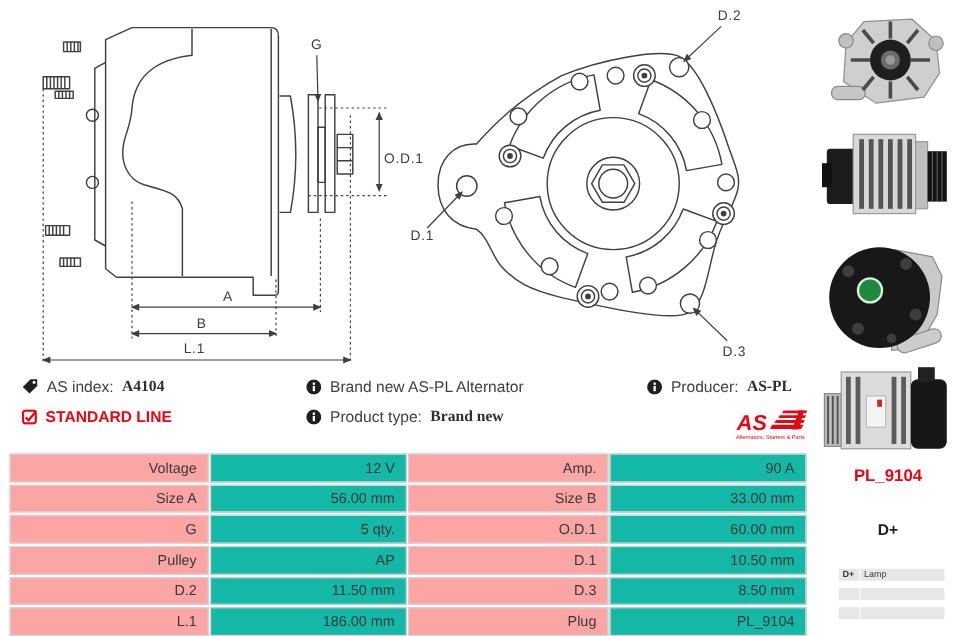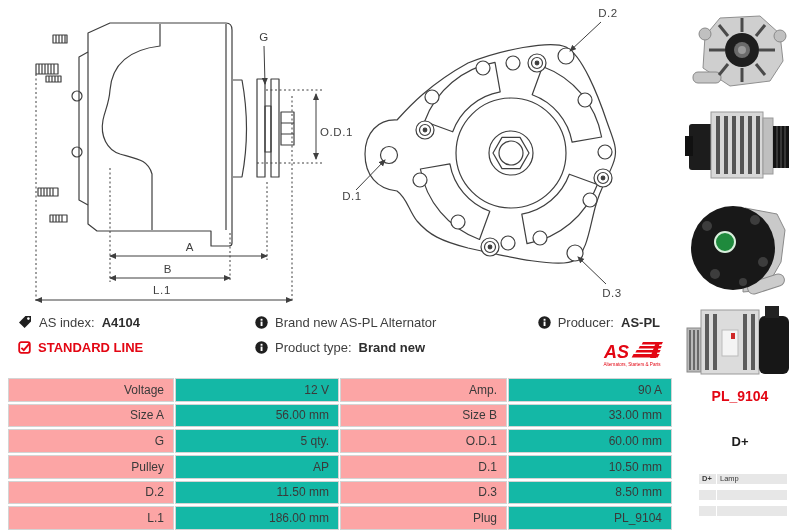--- a/index.html
+++ b/index.html
@@ -5,24 +5,24 @@
   html,body{margin:0;padding:0;background:#fff;}
   .page{
     position:relative;width:800px;height:530px;background:#fff;overflow:hidden;
     font-family:"Liberation Sans",sans-serif;color:#3c3c3c;
   }
   
   .drawing{position:absolute;left:0;top:0;width:680px;height:310px;}
   .drawing svg{display:block;}
   
   .info-item{position:absolute;display:flex;align-items:center;gap:7px;font-size:13px;color:#3f3f3f;white-space:nowrap;}
-  .info-item .b{font-weight:bold;color:#2e2e2e;}
+  .info-item .b{font-weight:bold;color:#2e2e2e;font-family:Liberation Serif, serif;}
   .red-line{color:#e30613;font-weight:bold;}
   .icon-svg{flex:0 0 auto;display:block;}
-  .logo{position:absolute;right:136px;top:340px;width:66px;height:29px;text-decoration:underline;}
+  .logo{position:absolute;right:126px;top:340px;width:66px;height:29px;text-decoration:underline;}
   
   .spec-table{
     position:absolute;left:8px;top:378px;width:664px;height:152px;
     display:grid;grid-template-columns:166px 164px 167px 164px;
     grid-template-rows:repeat(6,1fr);gap:2px 1px;font-size:12px;
   }
   .spec-table .cell{
     border:1px solid #d4d4d4;display:flex;align-items:center;justify-content:flex-end;
     padding-right:9px;box-sizing:border-box;color:#3a3a3a;
   }

